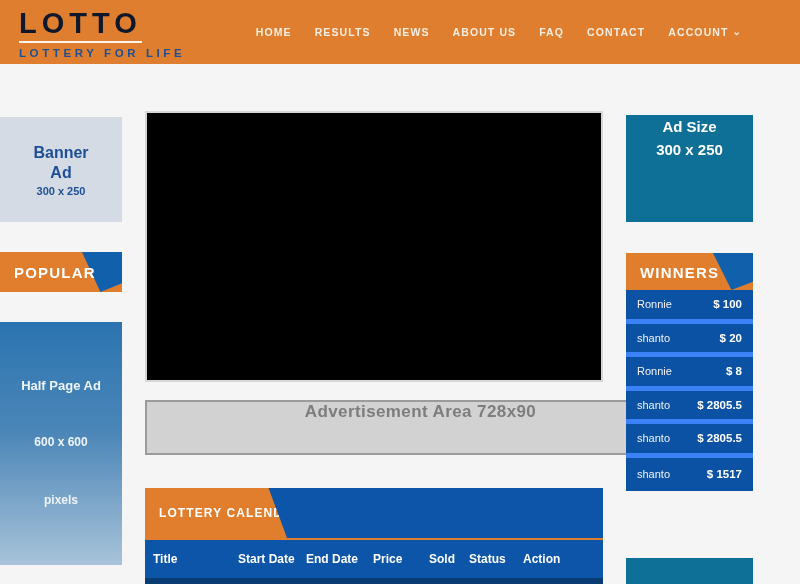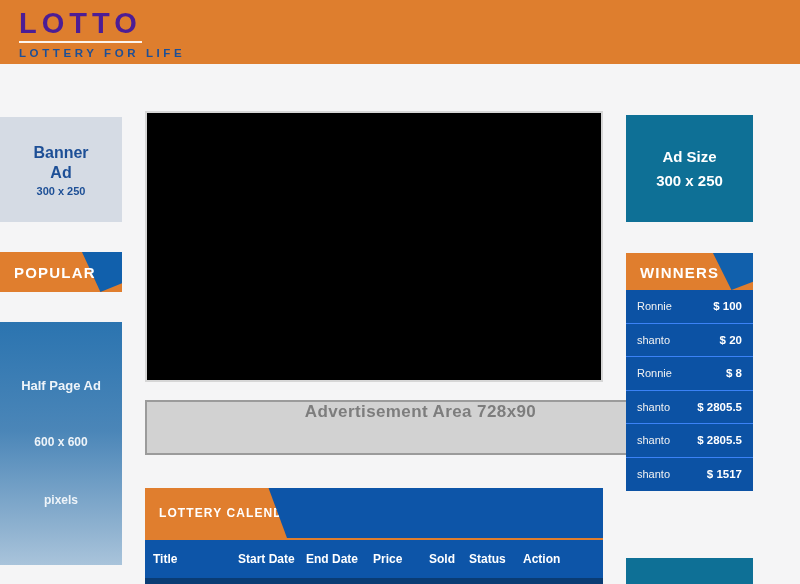--- a/index.html
+++ b/index.html
@@ -3,21 +3,21 @@
 <meta charset="utf-8">
 <style>
   * { margin:0; padding:0; box-sizing:border-box; }
   html,body { width:800px; height:584px; overflow:hidden; }
   body { font-family:"Liberation Sans", sans-serif; background:#f5f5f6; }
   .page { position:relative; width:800px; height:584px; background:#f5f5f6; overflow:hidden; }
 
   
   .header { position:absolute; left:0; top:0; width:800px; height:64px; background:#de7e2e; }
   .logo-wrap { position:absolute; left:19px; top:8px; cursor:pointer; }
-  .logo-main { display:inline-block; color:#4c1d95; font-size:29px; font-weight:800; letter-spacing:5px; line-height:1.05; border-bottom:2px solid rgba(255,255,255,.92); padding-bottom:3px; }
+  .logo-main { display:inline-block; color:#0f172a; font-size:29px; font-weight:800; letter-spacing:5px; line-height:1.05; border-bottom:2px solid rgba(255,255,255,.92); padding-bottom:3px; }
   .logo-tag { margin-top:4px; color:#1d4f96; font-size:11.5px; font-weight:700; letter-spacing:3.6px; }
   .nav { position:absolute; right:58px; top:0; height:64px; display:flex; align-items:center; gap:23px; }
   .nav-item { color:#f8efe2; font-size:10.5px; font-weight:700; letter-spacing:1.1px; cursor:pointer; white-space:nowrap; }
   .chev { display:inline-block; margin-left:4px; font-size:10px; transform:translateY(-1px); }
 
   
   .banner-ad { position:absolute; left:0; top:117px; width:122px; height:105px; background:#d5dbe4;
                display:flex; flex-direction:column; align-items:center; justify-content:center; text-align:center; }
   .banner-ad .t { width:72px; color:#1d4f96; font-size:16px; font-weight:700; line-height:1.25; }
   .banner-ad .s { margin-top:2px; color:#1d4f96; font-size:11px; font-weight:700; }
@@ -51,40 +51,51 @@
                    color:#fff; font-size:12px; font-weight:700; letter-spacing:1.1px; white-space:nowrap; }
   .cal-line { position:absolute; left:145px; top:538px; width:458px; height:2px; background:#e07e2e; }
   .cal-table { position:absolute; left:145px; top:540px; width:458px; height:38px; background:#0d55a8;
                display:flex; align-items:center; padding-left:8px; }
   .cal-table .col { color:#ffffff; font-size:12px; font-weight:700; }
   .c0{width:85px;} .c1{width:68px;} .c2{width:67px;} .c3{width:56px;} .c4{width:40px;} .c5{width:54px;} .c6{flex:1;}
   .cal-strip { position:absolute; left:145px; top:578px; width:458px; height:6px; background:#0a3c74; }
 
   
   .adsize { position:absolute; left:626px; top:115px; width:127px; height:107px; background:#0e7096;
-            display:flex; flex-direction:column; align-items:center; justify-content:center; text-align:center; }
+            display:flex; flex-direction:column; align-items:center; text-align:center; }
   .adsize div { color:#fff; font-size:15px; font-weight:700; line-height:1.55; }
   .winners-bar { position:absolute; left:626px; top:253px; width:127px; height:37px; }
   .winners-list { position:absolute; left:626px; top:290px; width:127px; background:#0c52a4; }
   .winner-row { height:33.5px; display:flex; align-items:center; justify-content:space-between;
-                padding:0 11px; border-bottom:1px solid #3b82f6; }
+                padding:0 11px; border-bottom:5px solid #3b82f6; }
   .winner-row:last-child { border-bottom:none; }
   .winner-row .nm { color:#f2f2f2; font-size:11px; font-weight:400; }
   .winner-row .am { color:#ffffff; font-size:11.5px; font-weight:600; }
   .bottom-ad { position:absolute; left:626px; top:558px; width:127px; height:40px; background:#0e7096; }
 </style>
 </head>
 <body>
 
 <div class="page">
 
   <div class="header">
     <div class="logo-wrap">
       <div class="logo-main">LOTTO</div>
       <div class="logo-tag">LOTTERY FOR LIFE</div>
+    </div>
+    <div class="nav">
+      <span class="nav-item">HOME</span>
+      <span class="nav-item">RESULTS</span>
+      <span class="nav-item">NEWS</span>
+      <span class="nav-item">ABOUT US</span>
+      <span class="nav-item">FAQ</span>
+      <span class="nav-item">CONTACT</span>
+      <span class="nav-item">
+        <span>ACCOUNT</span><span class="chev">⌄</span>
+      </span>
     </div>
   </div>
 
   <div class="banner-ad">
     <div class="t">Banner Ad</div>
     <div class="s">300 x 250</div>
   </div>
 
   <div class="ribbon popular">
     <span class="accent"></span>

